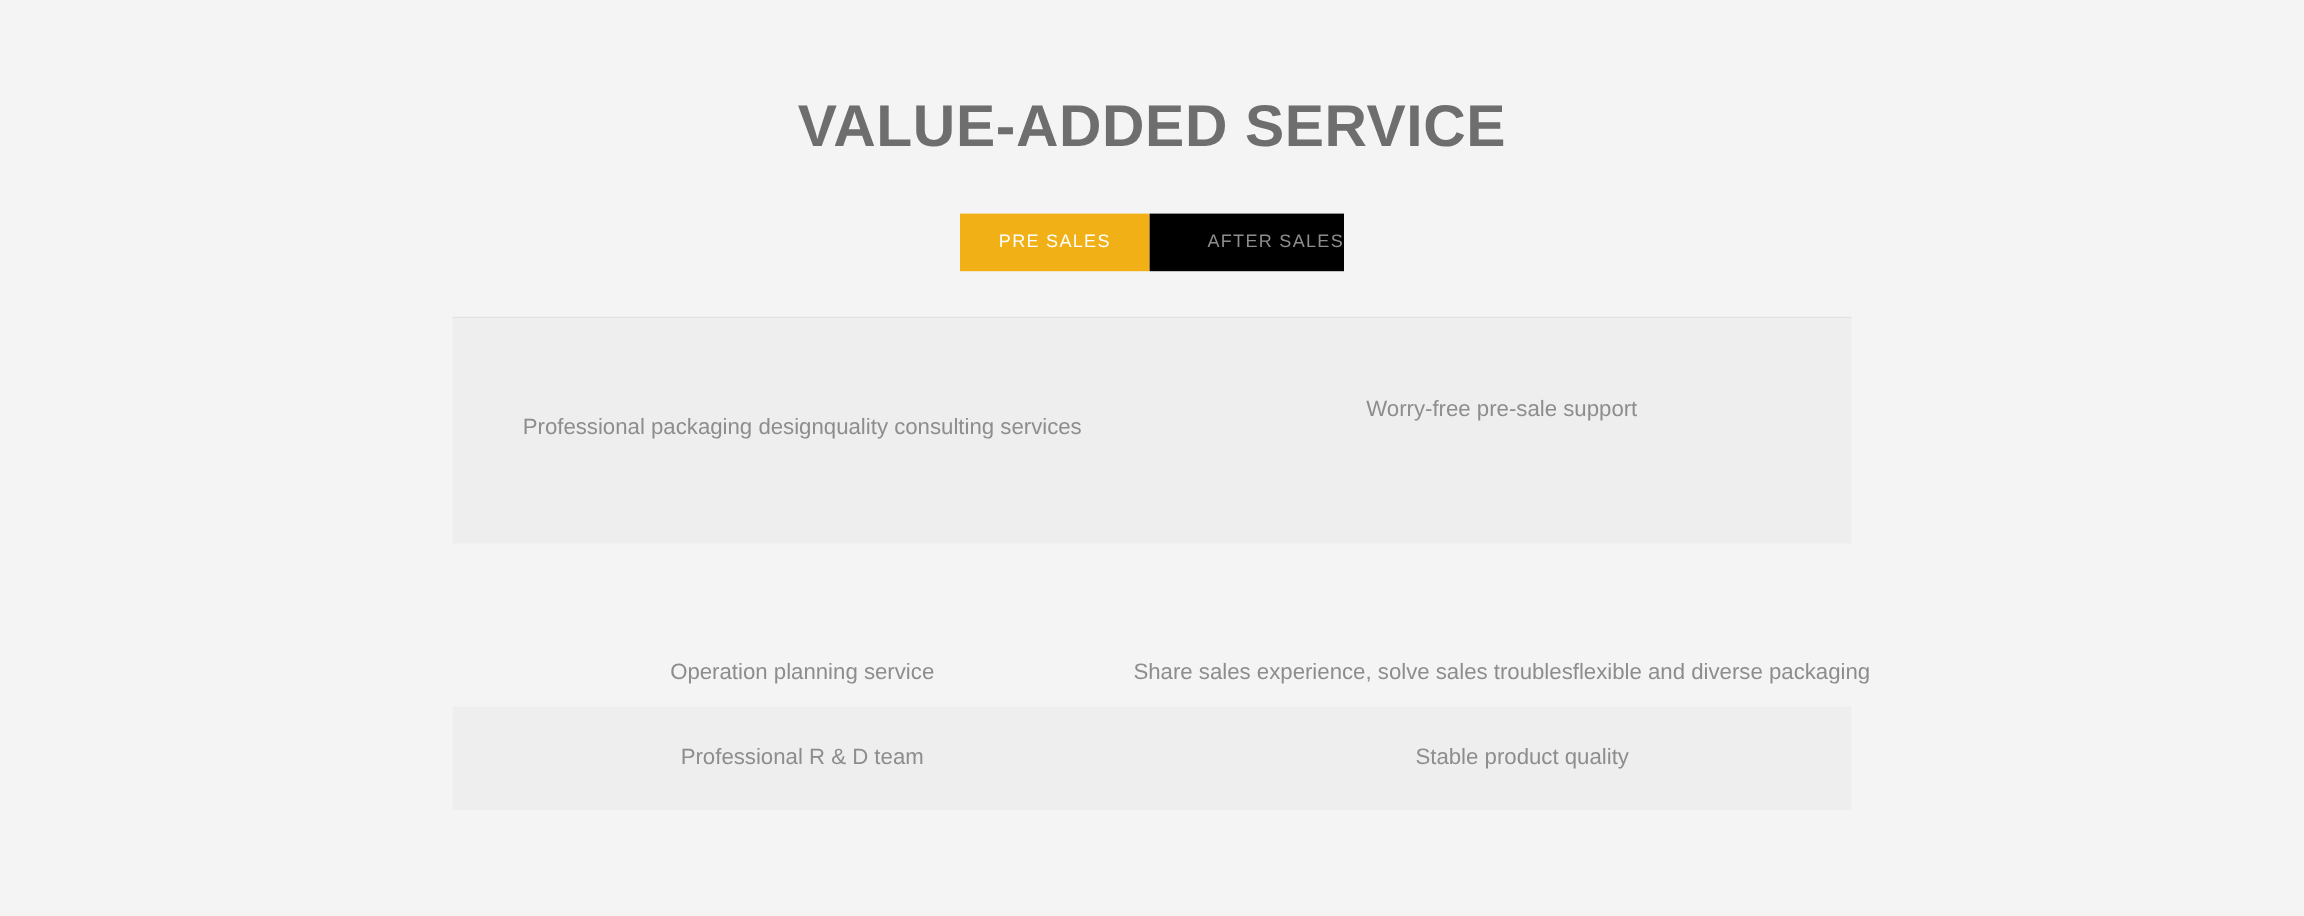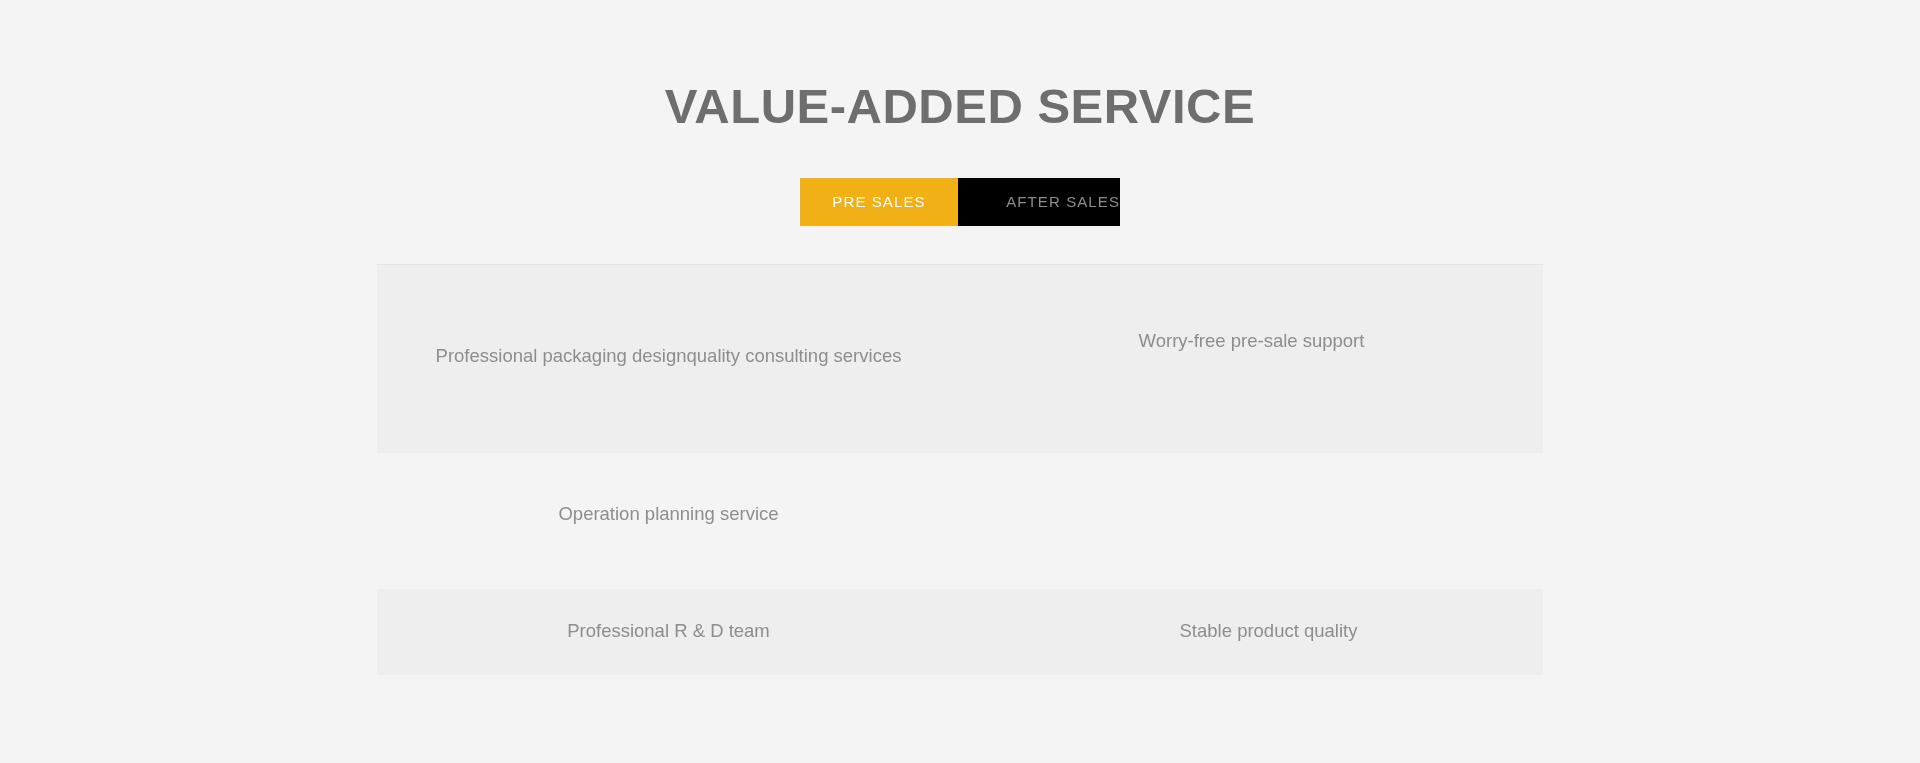--- a/index.html
+++ b/index.html
@@ -105,21 +105,21 @@
     line-height: 30px;
   }
   .svc-cell .ln {
     display: block;
     white-space: nowrap;
   }
 
   
   .svc-row.r1 .svc-cell.left  { padding-bottom: 6px; }
   .svc-row.r1 .svc-cell.right { padding-bottom: 36px; }
-  .svc-row.r2 .svc-cell       { padding-bottom: 14px; }
+  .svc-row.r2 .svc-cell       { padding-bottom: 14px; align-items: flex-end; }
   .svc-row.r3 .svc-cell       { padding-bottom: 2px; }
 </style>
 </head>
 <body>
 
 <div class="page">
 
   <h1 class="page-title">VALUE-ADDED SERVICE</h1>
 
   <div class="tabs">
@@ -136,20 +136,24 @@
       </div>
       <div class="svc-cell right">
         <span class="ln">Worry-free pre-sale support</span>
       </div>
     </div>
 
     <div class="svc-row plain r2">
       <div class="svc-cell left">
         <span class="ln">Operation planning service</span>
       </div>
+      <div class="svc-cell right">
+        <span class="ln">Share sales experience, solve sales troubles</span>
+        <span class="ln">flexible and diverse packaging</span>
+      </div>
     </div>
 
     <div class="svc-row shaded r3">
       <div class="svc-cell left">
         <span class="ln">Professional R &amp; D team</span>
       </div>
       <div class="svc-cell right">
         <span class="ln">Stable product quality</span>
       </div>
     </div>

